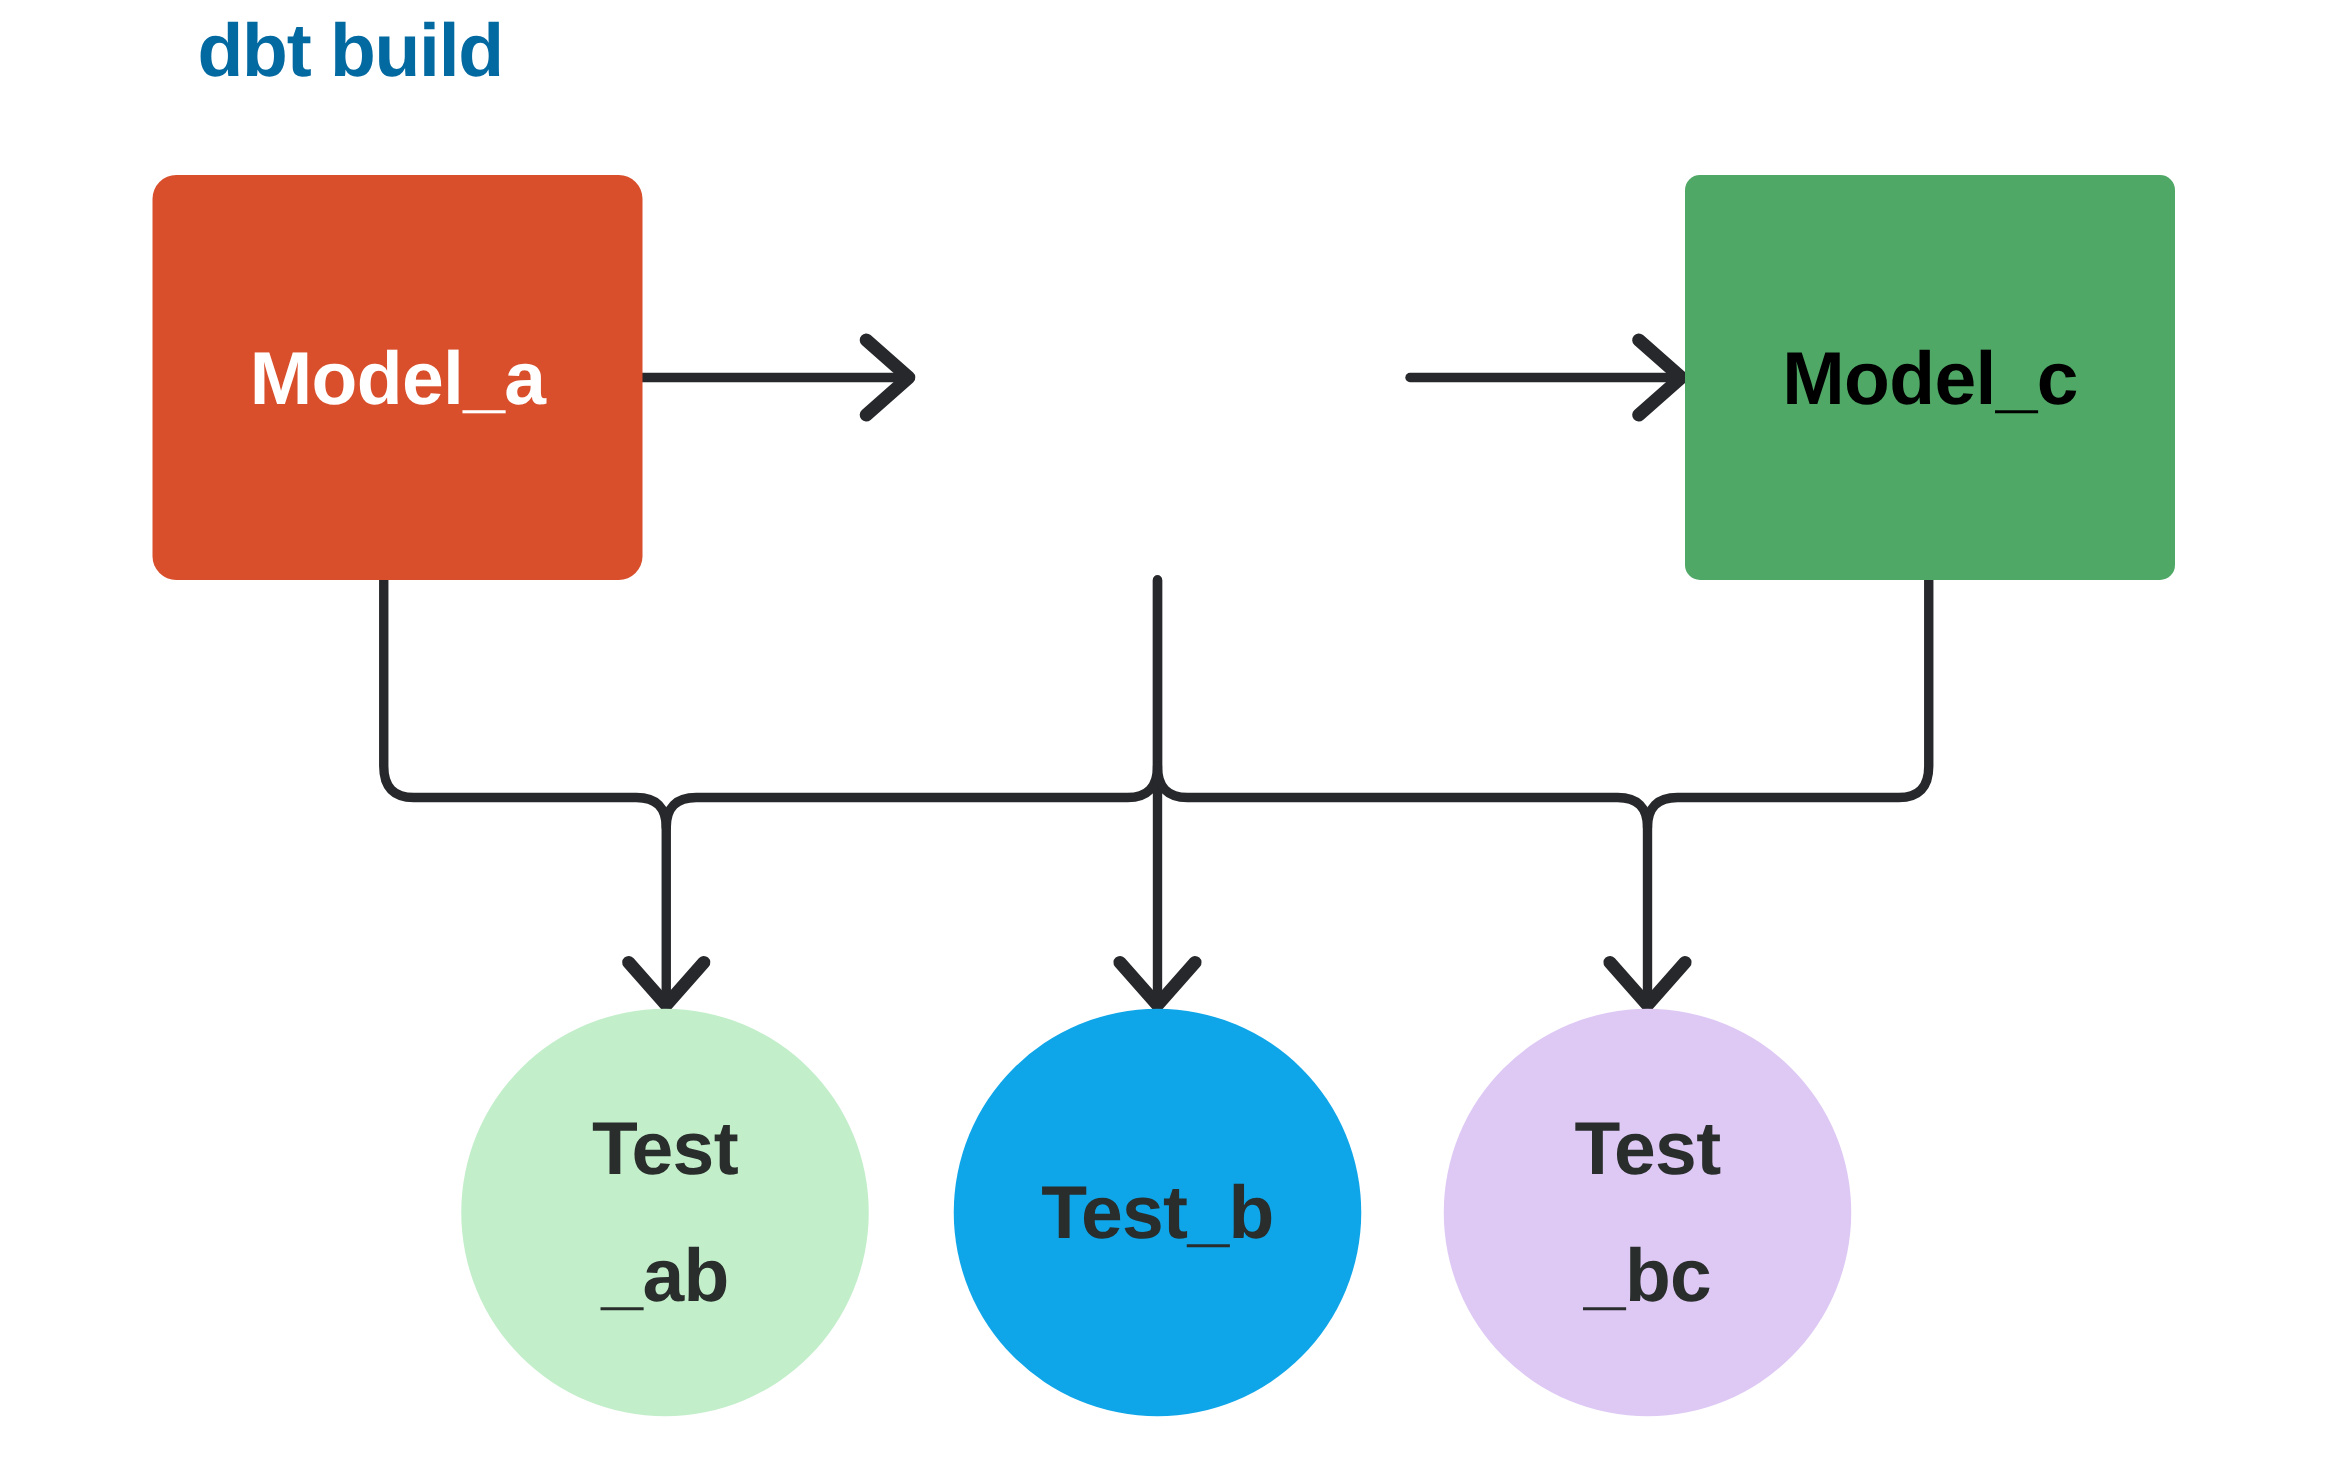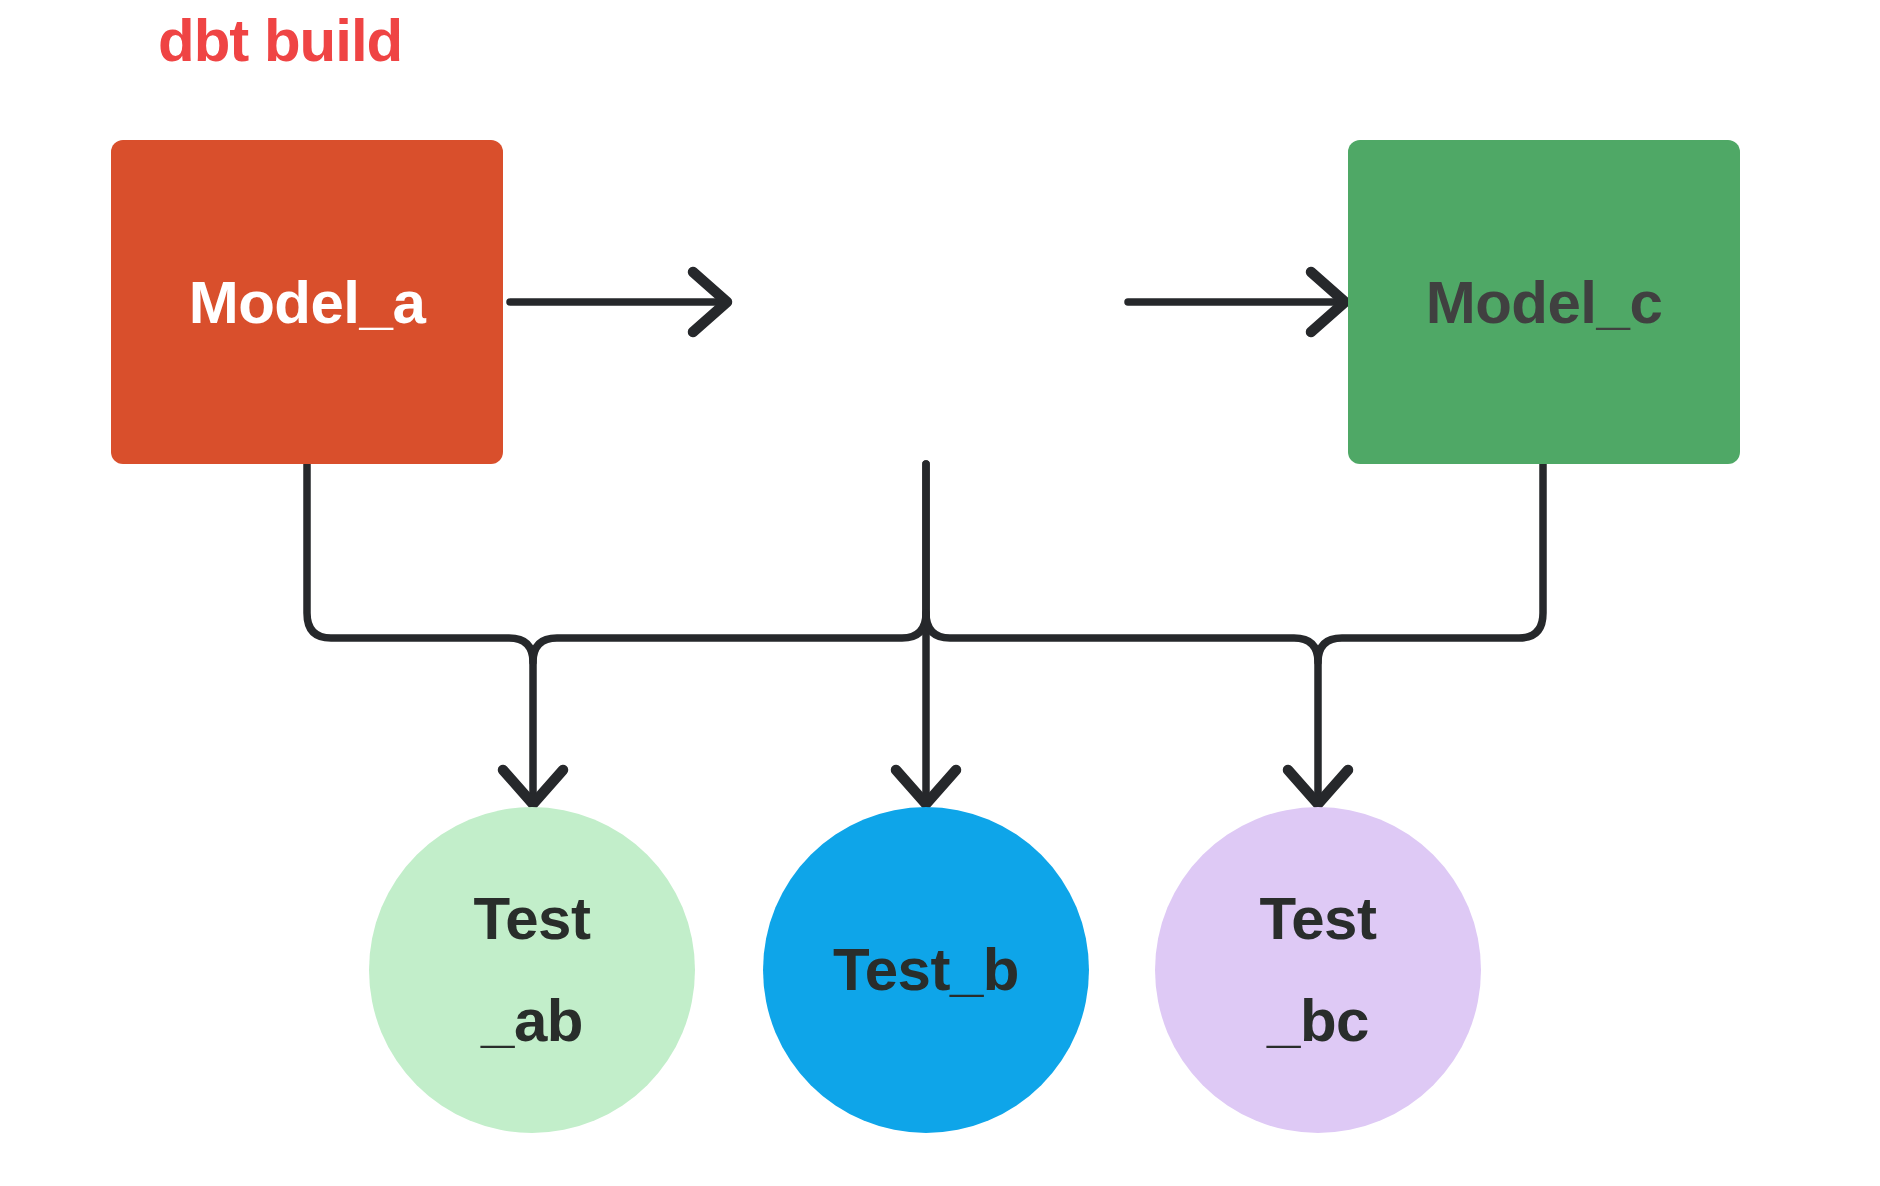--- a/index.html
+++ b/index.html
@@ -51,21 +51,21 @@
     display: flex;
     align-items: center;
     justify-content: center;
   }
   .model-box .node-label {
     font-size: 60px;
     font-weight: 600;
     letter-spacing: -0.5px;
     white-space: nowrap;
   }
-  .model-a { left: 111px; }
+  .model-a { left: 122px; border-radius: 19px; }
   .model-b { left: 730px; }
   .model-c { left: 1348px; }
 
   .test-circle {
     position: absolute;
     width: 326px;
     height: 326px;
     top: 807px;
     border-radius: 50%;
     display: flex;
@@ -82,21 +82,21 @@
   }
   .test-ab { left: 369px; }
   .test-b  { left: 763px; }
   .test-bc { left: 1155px; }
 </style>
 </head>
 <body>
 
 <div class="stage" style="background-color: rgb(255, 255, 255);">
 
-  <div class="diagram-title" style="color: #ef4444;">dbt build</div>
+  <div class="diagram-title" style="color: #0369a1;">dbt build</div>
 
   <svg class="wires" width="1880" height="1186" viewBox="0 0 1880 1186">
 
     <path class="wire" d="M 510 302 H 718" style="stroke: rgb(38, 40, 43);"></path>
     <path class="arrowhead" d="M 693 272 L 727 302 L 693 332" style="stroke: rgb(38, 40, 43);"></path>
 
     <path class="wire" d="M 1128 302 H 1336" style="stroke: rgb(38, 40, 43);"></path>
     <path class="arrowhead" d="M 1311 272 L 1345 302 L 1311 332" style="stroke: rgb(38, 40, 43);"></path>
 
     <path class="wire" d="M 307 464 L 307 613 Q 307 638 331 638 L 509 638 Q 533 638 533 662 L 533 799" style="stroke: rgb(38, 40, 43);"></path>
@@ -113,21 +113,21 @@
     <path class="arrowhead" d="M 896 770 L 926 804 L 956 770" style="stroke: rgb(38, 40, 43);"></path>
     <path class="arrowhead" d="M 1288 770 L 1318 804 L 1348 770" style="stroke: rgb(38, 40, 43);"></path>
   </svg>
 
   <div class="model-box model-a" style="background-color: rgb(217, 79, 44);">
     <span class="node-label" style="color: rgb(255, 255, 255);">Model_a</span>
   </div>
 
 
   <div class="model-box model-c" style="background-color: rgb(79, 168, 102);">
-    <span class="node-label" style="color: #404040;">Model_c</span>
+    <span class="node-label" style="color: #000000;">Model_c</span>
   </div>
 
   <div class="test-circle test-ab" style="background-color: rgb(194, 238, 202);">
     <span class="node-label" style="color: rgb(41, 45, 43);">Test
 _ab</span>
   </div>
 
   <div class="test-circle test-b" style="background-color: #0ea5e9;">
     <span class="node-label" style="color: rgb(41, 45, 43);">Test_b</span>
   </div>

